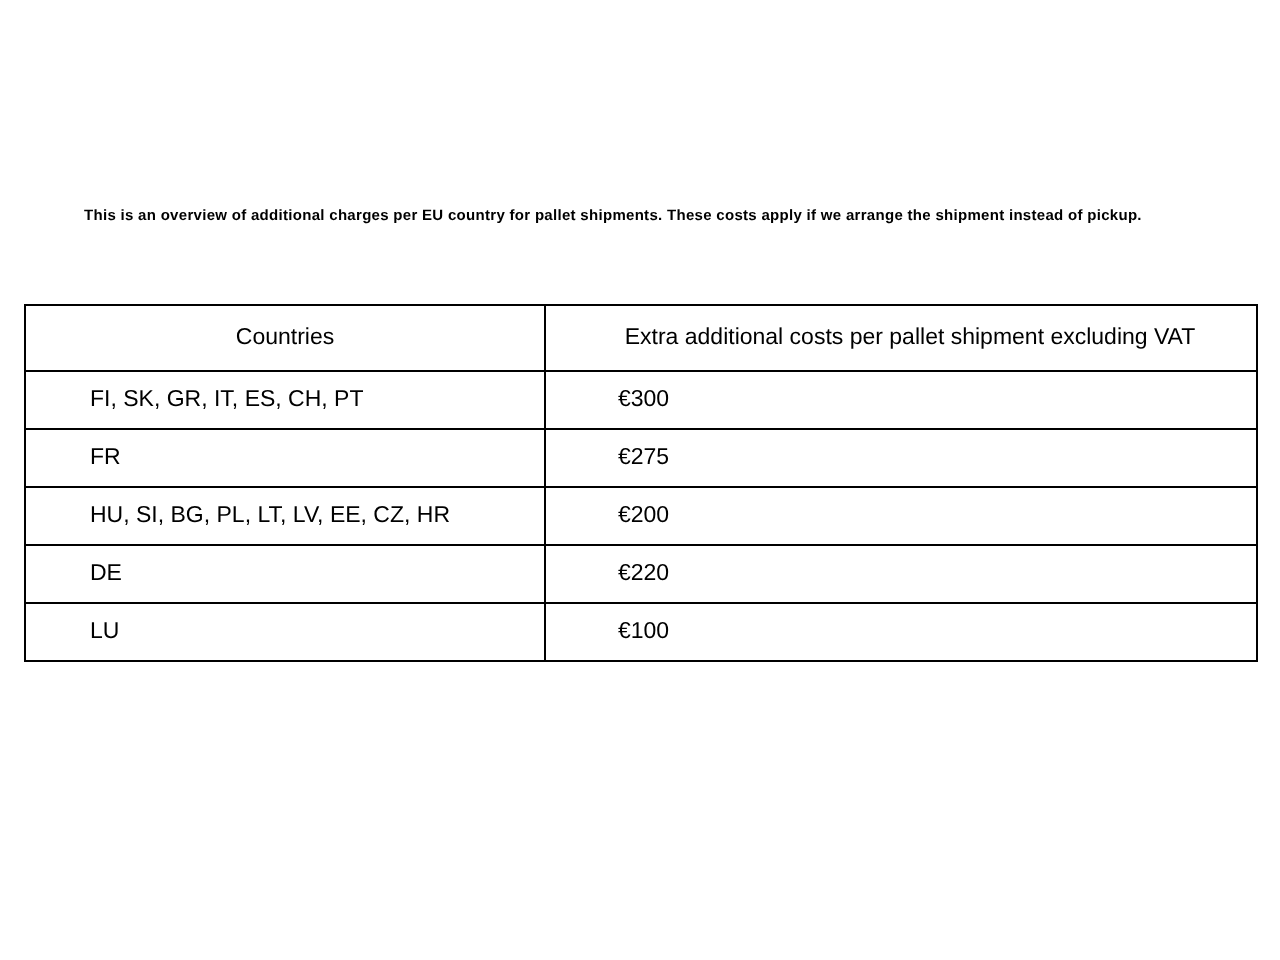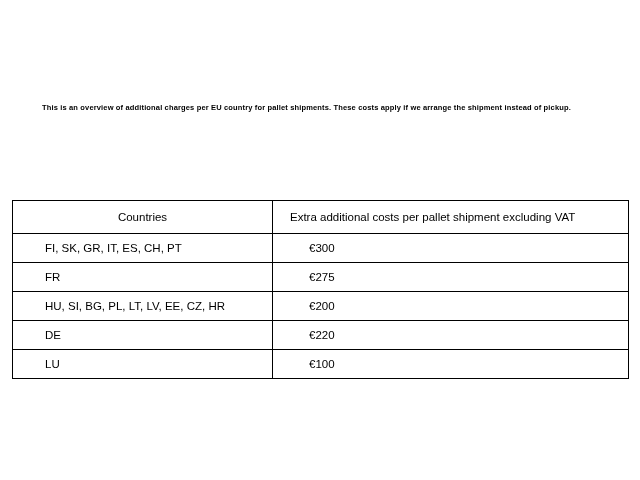--- a/index.html
+++ b/index.html
@@ -30,38 +30,37 @@
   .table-wrap {
     position: absolute;
     left: 12px;
     top: 152px;
     width: 616px;
   }
   table.charges {
     border-collapse: collapse;
     width: 616px;
     table-layout: fixed;
-    margin-top: 48px;
   }
   table.charges td {
     border: 1px solid #000000;
     font-size: 11.5px;
     color: #000000;
     vertical-align: middle;
   }
   table.charges col.c1 { width: 260px; }
   table.charges col.c2 { width: 356px; }
   tr.header-row td {
     height: 32px;
     text-align: center;
     padding: 0 8px;
     font-size: 11.5px;
   }
   tr.header-row td.col2 {
-    text-align: left;
+    text-align: center;
     padding-left: 17px;
   }
   tr.data-row td {
     height: 28px;
     padding: 0 0 0 32px;
   }
   tr.data-row td.col2 {
     padding-left: 36px;
   }
 </style>

